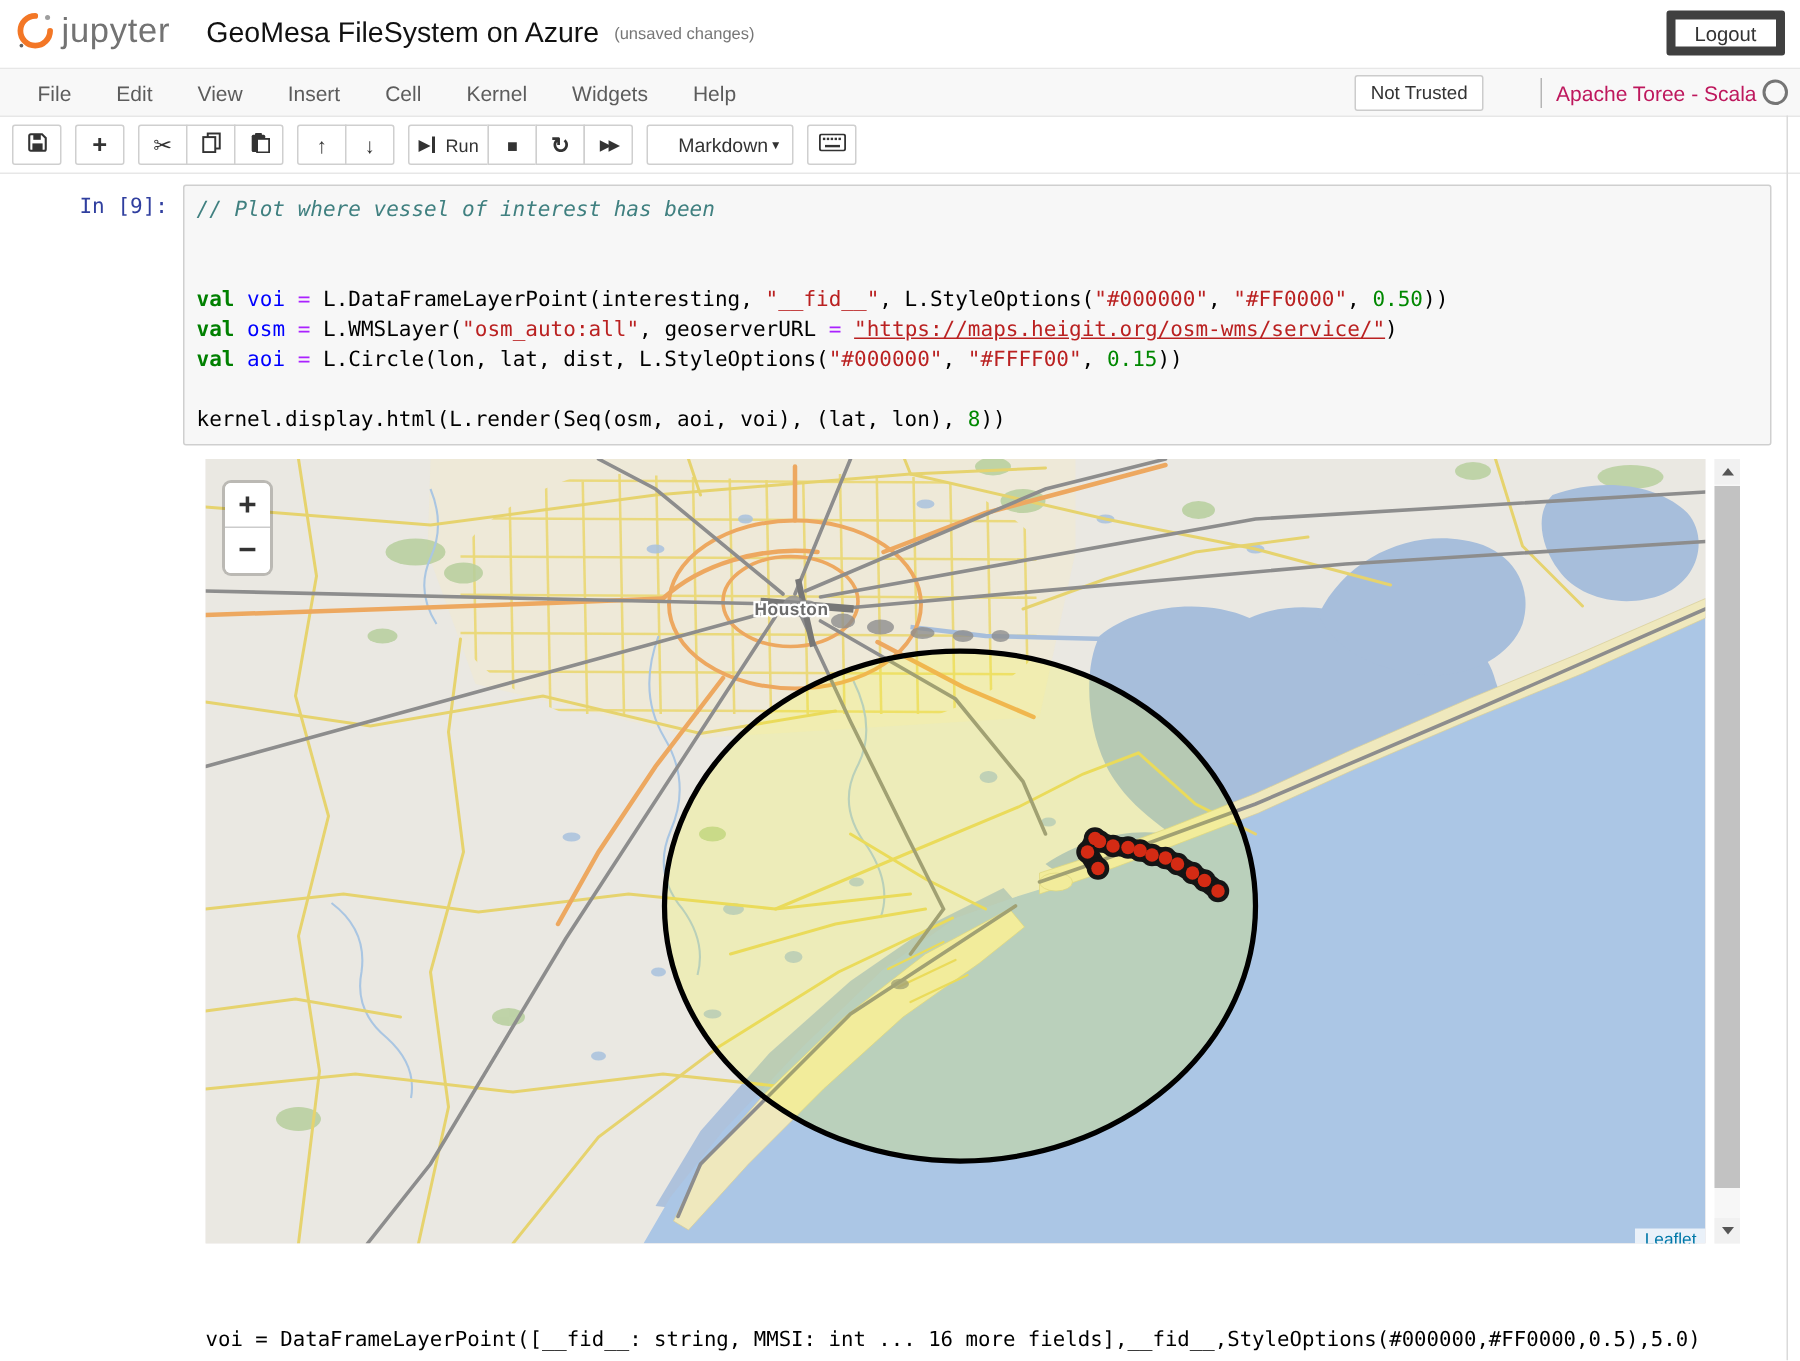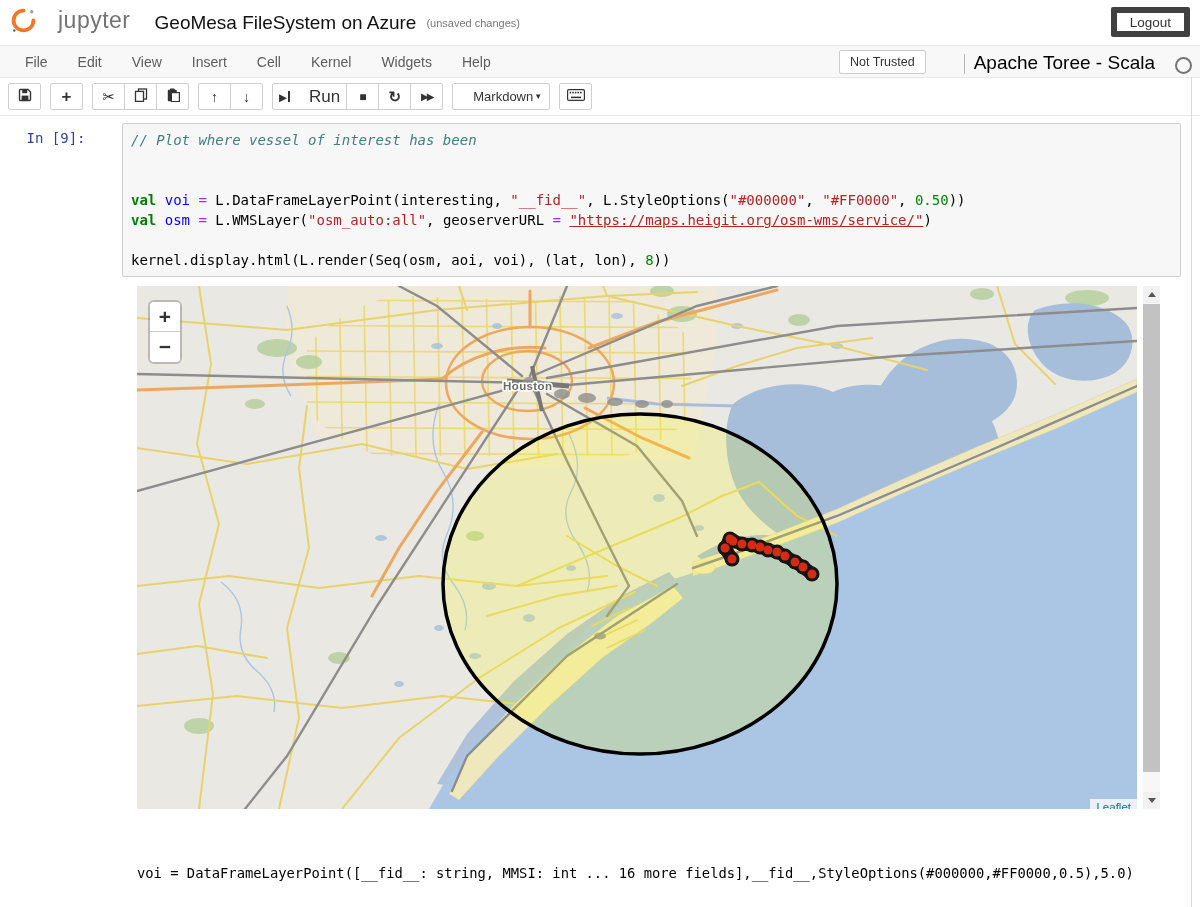--- a/index.html
+++ b/index.html
@@ -1,64 +1,64 @@
 <!DOCTYPE html>
 <html><head>
 <meta charset="utf-8">
 <style>
   html,body{margin:0;padding:0}
   body{width:1200px;height:907px;overflow:hidden;background:#fff;position:relative;
        font-family:"Liberation Sans",sans-serif;color:#333}
 
   
   .hdr{height:45px;display:flex;align-items:center;padding:0 10px;position:relative;background:#fff}
-  .logo{display:flex;align-items:center;gap:21px;cursor:pointer}
+  .logo{display:flex;align-items:center;gap:4px;cursor:pointer}
   .logo-text{font-size:23px;color:#737373;letter-spacing:.5px;margin-top:-5px}
   .nb-title{margin-left:24px;font-size:19px;color:#111}
   .nb-sub{margin-left:10px;font-size:11px;color:#777}
   .logout{position:absolute;right:10px;top:7px;height:30px;padding:0 13px;background:#fff;
           border:6px solid #404040;border-radius:2px;font-size:13.5px;color:#333;cursor:pointer}
 
   
   .menubar{height:31px;border-top:1px solid #e7e7e7;border-bottom:1px solid #e7e7e7;background:#f8f8f8;
            display:flex;align-items:center;padding:0 6px 0 10px}
   .menu-item{font-size:14px;color:#5c5c5c;padding:0 15px;cursor:pointer}
-  .mb-right{margin-left:auto;display:flex;align-items:flex-end}
+  .mb-right{margin-left:auto;display:flex;align-items:center}
   .not-trusted{border:1px solid #ccc;background:#fff;border-radius:2px;font-size:12.5px;color:#333;
                padding:4px 10px;cursor:default}
   .ksep{width:1px;height:20px;background:#b5b5b5;margin-left:38px;margin-right:9px}
-  .kernel-name{font-size:19px;color:#000000;margin-right:20px}
+  .kernel-name{font-size:14px;color:#be185d;margin-right:4px}
   .kernel-ind{width:13px;height:13px;border:2px solid #757575;border-radius:50%;margin-right:2px}
 
   
   .toolbar{height:37px;border-bottom:1px solid #e7e7e7;display:flex;align-items:center;
            padding-left:8px;background:#fff}
   .tgroup{display:flex;margin-right:9px}
   .tbtn{height:27px;min-width:33px;box-sizing:border-box;background:#fff;border:1px solid #cfcfcf;color:#333;
         display:flex;align-items:center;justify-content:center;font-size:13px;padding:0 6px;cursor:pointer}
   .tgroup .tbtn + .tbtn{margin-left:-1px}
   .tgroup .tbtn:first-child{border-top-left-radius:2px;border-bottom-left-radius:2px}
   .tgroup .tbtn:last-child{border-top-right-radius:2px;border-bottom-right-radius:2px}
   .i-plus{font-size:17px;font-weight:bold}
   .i-cut{font-size:15px}
   .i-arrow{font-size:14px;font-weight:bold}
   .i-stop{font-size:12px}
   .i-restart{font-size:15px;font-weight:bold}
   .i-ff span{font-size:10px;letter-spacing:-2px}
   .runbar{width:2px;height:11px;background:#333;margin-left:1px}
   .i-play{font-size:10.5px}
-  .run-label{margin-left:19px;font-size:17px}
+  .run-label{margin-left:7px;font-size:12px}
   .celltype{width:98px;height:27px;box-sizing:border-box;border:1px solid #cfcfcf;border-radius:2px;background:#fff;
             display:flex;align-items:center;font-size:13px;color:#333;padding:0 7px 0 20px;margin-right:9px;cursor:pointer}
   .celltype .caret{margin-left:auto;font-size:8px;color:#333}
 
   
   .nbmain{padding-top:7px}
   .cellrow{display:flex;align-items:flex-start}
-  .prompt{width:122px;box-sizing:border-box;text-align:center;padding:7px 10px 0 0;
+  .prompt{width:122px;box-sizing:border-box;text-align:right;padding:7px 10px 0 0;
           font-family:"DejaVu Sans Mono",monospace;font-size:14px;color:#303F9F}
   .codebox{flex:1;margin-right:19px;border:1px solid #cfcfcf;background:#f7f7f7;border-radius:2px;
            padding:6px 8px;box-sizing:border-box}
   .cm-line{font-family:"DejaVu Sans Mono",monospace;font-size:14px;line-height:20px;color:#000;white-space:pre}
   .tok-com{color:#408080;font-style:italic}
   .tok-kw{color:#008000;font-weight:bold}
   .tok-def{color:#0000ff}
   .tok-op{color:#AA22FF}
   .tok-str{color:#BA2121}
   .tok-num{color:#080}
@@ -221,20 +221,21 @@
 <div class="nbmain">
   <div class="cellrow">
     <div class="prompt">In [9]:</div>
     <div class="codebox">
       <div>
           <div class="cm-line"><span class="tok-com">// Plot where vessel of interest has been</span></div>
           <div class="cm-line">&nbsp;</div>
           <div class="cm-line">&nbsp;</div>
           <div class="cm-line"><span class="tok-kw">val</span><span> </span><span class="tok-def">voi</span><span> </span><span class="tok-op">=</span><span> L.DataFrameLayerPoint(interesting, </span><span class="tok-str">"__fid__"</span><span>, L.StyleOptions(</span><span class="tok-str">"#000000"</span><span>, </span><span class="tok-str">"#FF0000"</span><span>, </span><span class="tok-num">0.50</span><span>))</span></div>
           <div class="cm-line"><span class="tok-kw">val</span><span> </span><span class="tok-def">osm</span><span> </span><span class="tok-op">=</span><span> L.WMSLayer(</span><span class="tok-str">"osm_auto:all"</span><span>, geoserverURL </span><span class="tok-op">=</span><span> </span><span class="tok-link">"https://maps.heigit.org/osm-wms/service/"</span><span>)</span></div>
+          <div class="cm-line"><span class="tok-kw">val</span><span> </span><span class="tok-def">aoi</span><span> </span><span class="tok-op">=</span><span> L.Circle(lon, lat, dist, L.StyleOptions(</span><span class="tok-str">"#000000"</span><span>, </span><span class="tok-str">"#FFFF00"</span><span>, </span><span class="tok-num">0.15</span><span>))</span></div>
           <div class="cm-line">&nbsp;</div>
           <div class="cm-line"><span>kernel.display.html(L.render(Seq(osm, aoi, voi), (lat, lon), </span><span class="tok-num">8</span><span>))</span></div>
         </div>
     </div>
   </div>
 
   <div class="outputrow">
     <div class="map">
       <svg class="basemap" width="1000" height="523" viewBox="0 0 1000 523">
         <defs>

